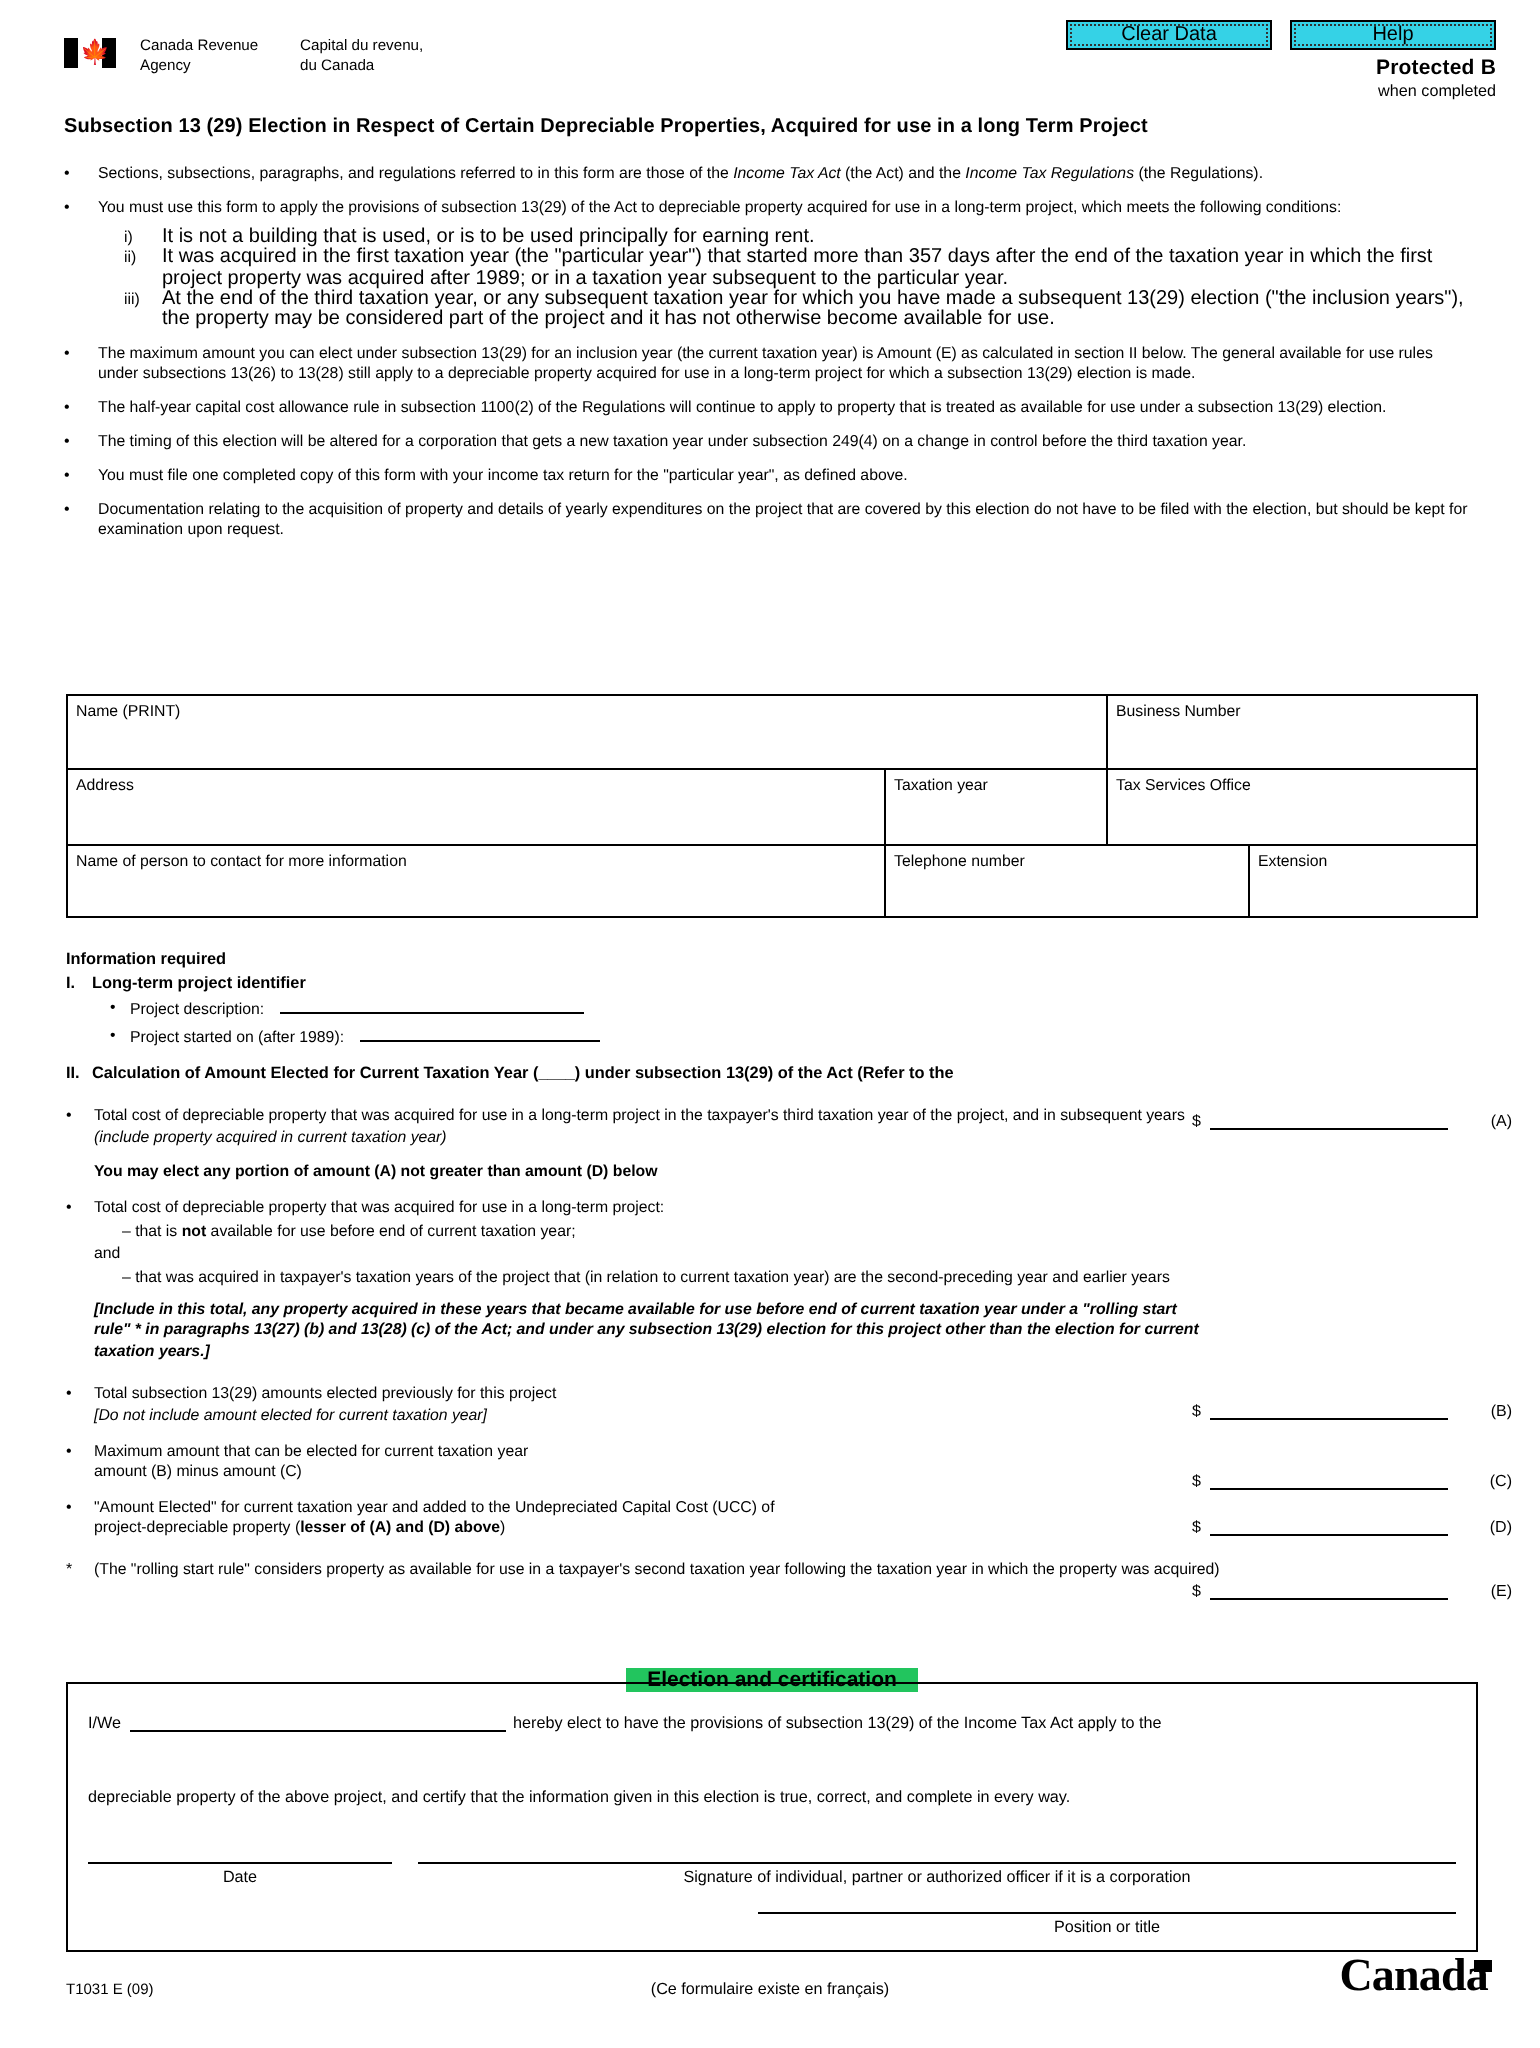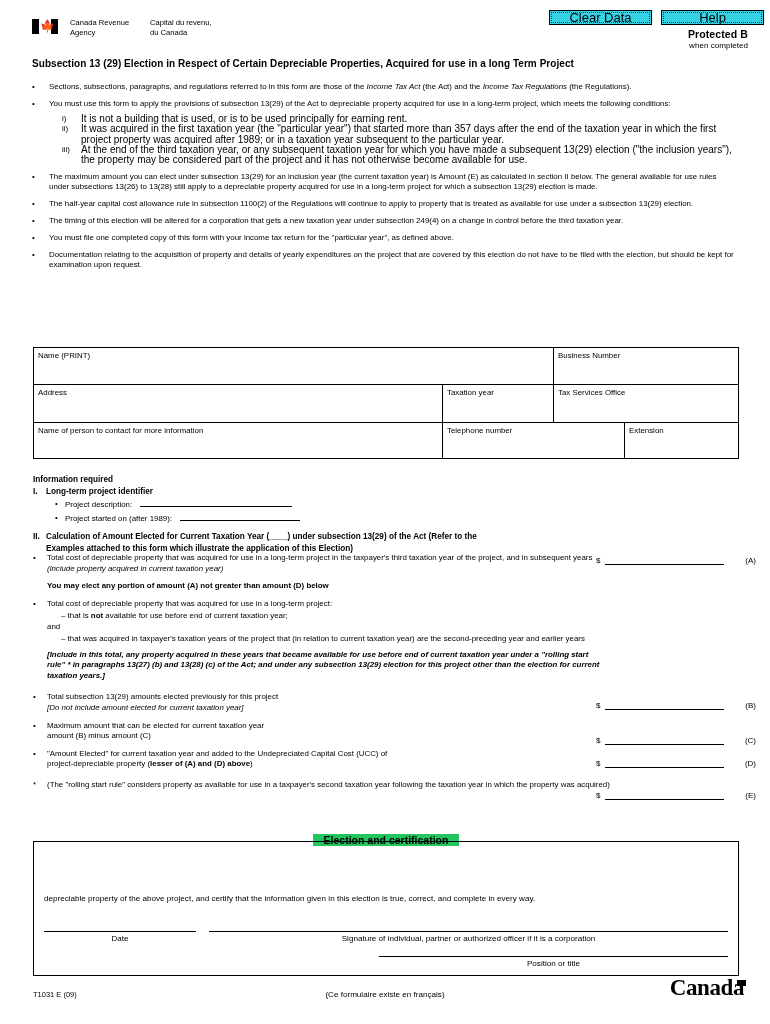--- a/index.html
+++ b/index.html
@@ -19,27 +19,26 @@
   
   .topbar { position: absolute; top: 5px; left: 0; width: 770px; height: 22px; }
   .btn {
     position: absolute;
     background: #35d2e6;
     border: 1px solid #000000;
     outline: 1px dotted #333;
     outline-offset: -3px;
     height: 15px;
     font-family: "Liberation Sans", sans-serif;
-    font-size: 13px;
+    font-size: 10px;
     color: #000;
     text-align: center;
     line-height: 13px;
     cursor: pointer;
     padding: 0;
-    margin-left: 16px;
   }
   .btn-clear { left: 533px; top: 5px; width: 103px; }
   .btn-help  { left: 645px; top: 5px; width: 103px; }
 
   
   .cra-sig { position: absolute; left: 32px; top: 18px; display: flex; align-items: flex-start; }
   .flag { width: 26px; height: 15px; position: relative; margin-right: 7px; margin-top: 1px; }
   .flag .bar { position: absolute; top: 0; width: 7px; height: 15px; background: #000; }
   .flag .bar.l { left: 0; }
   .flag .bar.r { right: 0; }
@@ -253,21 +252,20 @@
       <div><span>Project description:</span><span class="ul-line" style="width:152px; margin-left:8px;"></span></div>
     </div>
     <div class="dot-row">
       <div class="dm">•</div>
       <div><span>Project started on (after 1989):</span><span class="ul-line" style="width:120px; margin-left:8px;"></span></div>
     </div>
     <div class="num-item" style="margin-top:6px;">
       <div class="nm">II.</div>
       <div class="nt">
         <div>Calculation of Amount Elected for Current Taxation Year (____) under subsection 13(29) of the Act (Refer to the</div>
-        <div>Examples attached to this form which illustrate the application of this Election)</div>
       </div>
     </div>
   </div>
 
   <div class="calc">
 
     <div class="crow">
       <div class="mk">•</div>
       <div class="tx" style="max-width:555px;">
         <span>Total cost of depreciable property that was acquired for use in a long-term project in the taxpayer's third taxation year of the project, and in subsequent years</span>
@@ -340,20 +338,23 @@
     <div class="crow" style="margin-top:10px;">
       <div class="mk">*</div>
       <div class="tx" style="max-width:600px;">(The "rolling start rule" considers property as available for use in a taxpayer's second taxation year following the taxation year in which the property was acquired)</div>
     </div>
   </div>
 
   <div class="cert-legend">
     <span>Election and certification</span>
   </div>
   <div class="cert-box">
+    <div class="cert-line1">
+      <span>I/We</span><span class="nm-blank"></span><span>hereby elect to have the provisions of subsection 13(29) of the Income Tax Act apply to the</span>
+    </div>
     <div class="cert-line2">depreciable property of the above project, and certify that the information given in this election is true, correct, and complete in every way.</div>
 
     <div class="sig-date-line"></div>
     <div class="sig-date-lbl">Date</div>
 
     <div class="sig-line"></div>
     <div class="sig-lbl">Signature of individual, partner or authorized officer if it is a corporation</div>
 
     <div class="pos-line"></div>
     <div class="pos-lbl">Position or title</div>

